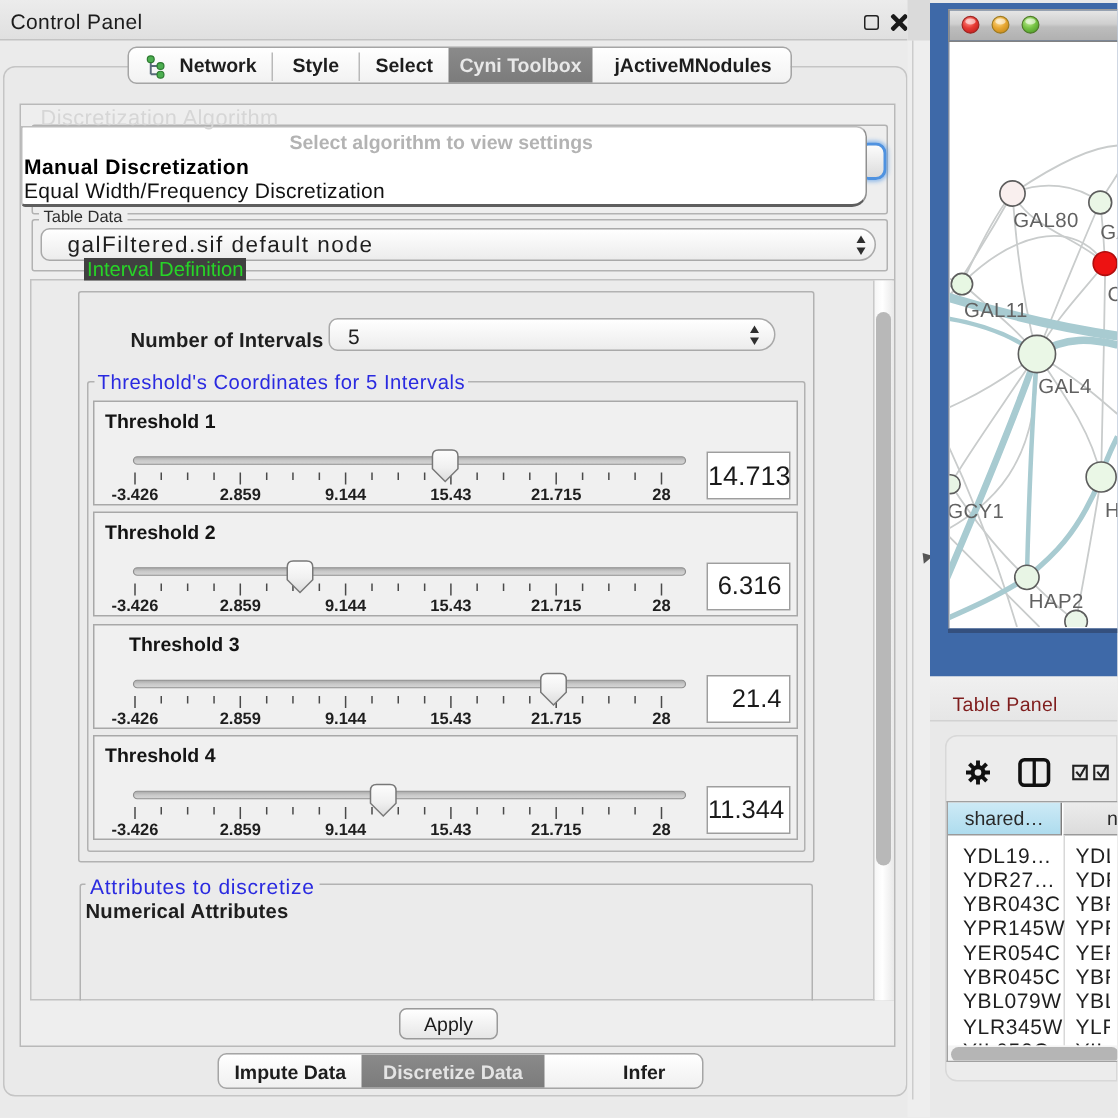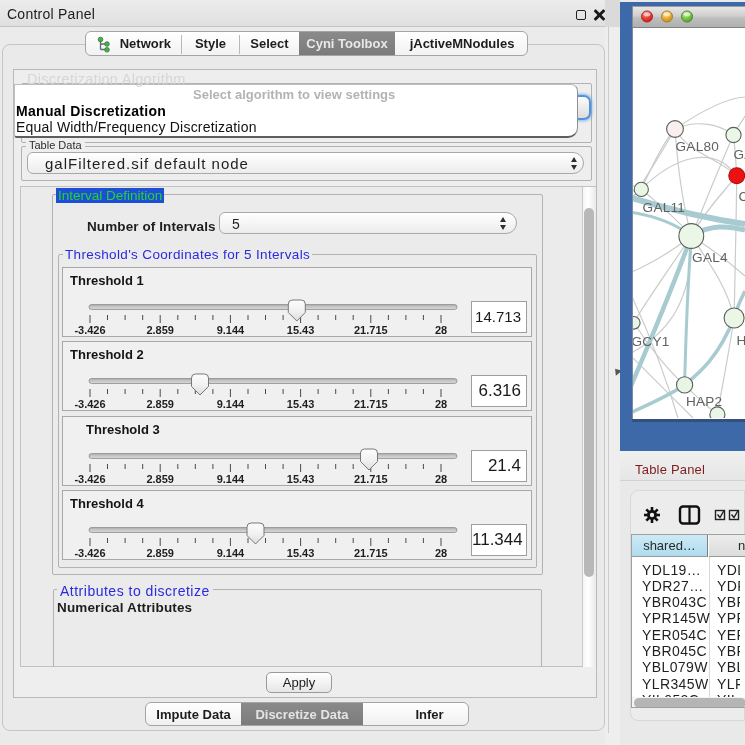--- a/index.html
+++ b/index.html
@@ -42,21 +42,21 @@
 <div class="abs grpbrd" style="left:21px;top:146px;width:571px;height:35px;"></div>
 <div class="abs" style="left:26px;top:139px;font-size:11px;color:#2e2e2e;background:#eeeeee;padding:0 3px;">Table Data</div>
 <div class="abs" style="left:27px;top:152px;width:557px;height:22px;background:linear-gradient(#ffffff,#ececec);border:1px solid #a9a9a9;border-radius:6px 11px 11px 6px;"></div>
 <div class="abs" style="left:45px;top:155px;font-size:15px;letter-spacing:1px;color:#1f1f1f;">galFiltered.sif default node</div>
 <div class="abs" style="left:571px;top:157px;">
   <div style="width:0;height:0;border-left:3.5px solid transparent;border-right:3.5px solid transparent;border-bottom:5px solid #2e2e2e;margin-bottom:3px;"></div>
   <div style="width:0;height:0;border-left:3.5px solid transparent;border-right:3.5px solid transparent;border-top:5px solid #2e2e2e;"></div>
 </div>
 <div class="abs" style="left:20px;top:186px;width:576px;height:481px;background:#ebebeb;border:1px solid #c2c2c2;"></div>
 <div class="abs grpbrd" style="left:52px;top:194px;width:491px;height:381px;"></div>
-<div class="abs" style="left:56px;top:188px;font-size:13.5px;color:#27d427;background:#1d4ed8;padding:0 2px;">Interval Definition</div>
+<div class="abs" style="left:56px;top:172px;font-size:13.5px;color:#27d427;background:#404040;padding:0 2px;">Interval Definition</div>
 <div class="abs" style="left:87px;top:219px;font-size:13.5px;letter-spacing:0.1px;font-weight:bold;color:#1e1e1e;">Number of Intervals</div>
 <div class="abs" style="left:219px;top:212px;width:298px;height:22px;background:linear-gradient(#ffffff,#ececec);border:1px solid #a9a9a9;border-radius:6px 11px 11px 6px;"></div>
 <div class="abs" style="left:232px;top:216px;font-size:14px;color:#1f1f1f;">5</div>
 <div class="abs" style="left:500px;top:217px;">
   <div style="width:0;height:0;border-left:3.5px solid transparent;border-right:3.5px solid transparent;border-bottom:5px solid #2e2e2e;margin-bottom:3px;"></div>
   <div style="width:0;height:0;border-left:3.5px solid transparent;border-right:3.5px solid transparent;border-top:5px solid #2e2e2e;"></div>
 </div>
 <div class="abs grpbrd" style="left:58px;top:254px;width:479px;height:314px;"></div>
 <div class="abs" style="left:63px;top:247px;font-size:13.5px;letter-spacing:0.35px;color:#2a2ae0;background:#ebebeb;padding:0 2px;">Threshold's Coordinates for 5 Intervals</div>
 <div class="abs" style="left:62px;top:267px;width:470px;height:70px;background:#f0f0f0;border:1px solid #a8a8a8;"></div>
@@ -97,21 +97,21 @@
       <line x1="361.4" y1="48" x2="361.4" y2="53" stroke="#4a4a4a" stroke-width="1"></line>
       <line x1="379.0" y1="48" x2="379.0" y2="56" stroke="#4a4a4a" stroke-width="1"></line>
   <text x="28.0" y="66.5" text-anchor="middle" font-size="11" font-weight="bold" fill="#1e1e1e" font-family="Liberation Sans,sans-serif">-3.426</text>
       <text x="98.2" y="66.5" text-anchor="middle" font-size="11" font-weight="bold" fill="#1e1e1e" font-family="Liberation Sans,sans-serif">2.859</text>
       <text x="168.4" y="66.5" text-anchor="middle" font-size="11" font-weight="bold" fill="#1e1e1e" font-family="Liberation Sans,sans-serif">9.144</text>
       <text x="238.6" y="66.5" text-anchor="middle" font-size="11" font-weight="bold" fill="#1e1e1e" font-family="Liberation Sans,sans-serif">15.43</text>
       <text x="308.8" y="66.5" text-anchor="middle" font-size="11" font-weight="bold" fill="#1e1e1e" font-family="Liberation Sans,sans-serif">21.715</text>
       <text x="379.0" y="66.5" text-anchor="middle" font-size="11" font-weight="bold" fill="#1e1e1e" font-family="Liberation Sans,sans-serif">28</text>
   <path d="M 226.3 37 Q 226.3 33 230.3 33 L 239.3 33 Q 243.3 33 243.3 37 L 243.3 45.5 L 234.8 54 L 226.3 45.5 Z" fill="url(#thm267)" stroke="#787878" stroke-width="1"></path>
 </svg>
-<div class="abs" style="left:471px;top:301px;width:56px;height:32px;background:#ffffff;border:1px solid #9e9e9e;font-size:15px;color:#1a1a1a;text-align:right;line-height:30px;padding-right:5px;">14.713</div>
+<div class="abs" style="left:471px;top:301px;width:56px;height:32px;background:#ffffff;border:1px solid #9e9e9e;font-size:18px;color:#1a1a1a;text-align:right;line-height:30px;padding-right:5px;">14.713</div>
 <div class="abs" style="left:62px;top:341px;width:470px;height:70px;background:#f0f0f0;border:1px solid #a8a8a8;"></div>
 <div class="abs" style="left:70px;top:347px;font-size:13px;font-weight:bold;color:#141414;">Threshold 2</div>
 <svg class="abs" style="left:62px;top:341px;" width="470" height="70" viewBox="0 0 470 70">
   <defs>
     <linearGradient id="trk341" x1="0" y1="0" x2="0" y2="1">
       <stop offset="0" stop-color="#a8a8a8"></stop>
           <stop offset="0.5" stop-color="#c9c9c9"></stop>
           <stop offset="1" stop-color="#d6d6d6"></stop>
     </linearGradient>
     <linearGradient id="thm341" x1="0" y1="0" x2="0" y2="1">

